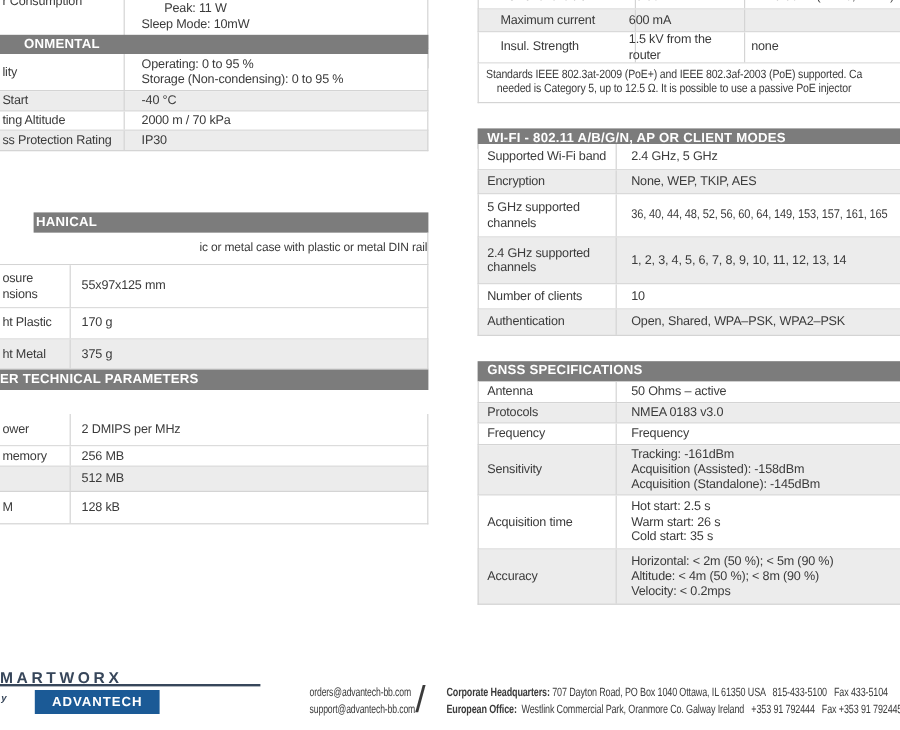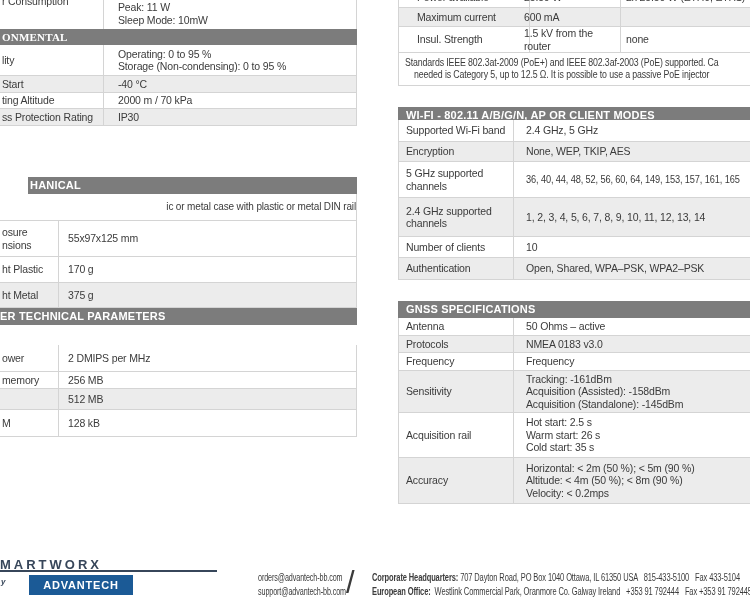--- a/index.html
+++ b/index.html
@@ -55,31 +55,31 @@
   .slash{position:absolute;left:346px;top:11px;font-size:31px;line-height:31px;color:var(--tx);}
   .addr{position:absolute;left:372px;top:15px;line-height:14px;}
   .addr div{transform:scaleX(.75);transform-origin:0 50%;white-space:pre;}
   .addr b{font-weight:bold;}
 </style>
 </head>
 <body>
 
 <div class="col col-left">
 
-  <div class="row wide" style="position:absolute;top:0;height:41px;left:0;right:0;">
+  <div class="row wide" style="position:absolute;top:0;height:41px;left:0;right:0;text-align:center;">
     <div class="lab">
       <span class="cut-top">r Consumption</span>
     </div>
     <div class="pwr-val">
       <div>Peak: 11 W</div>
       <div>Sleep Mode: 10mW</div>
     </div>
   </div>
 
-  <div class="bar" style="top:29px;height:28px;line-height:16px;padding-left:2px;font-family:Liberation Serif, serif;">ONMENTAL</div>
+  <div class="bar" style="top:29px;height:28px;line-height:16px;padding-left:20px;">ONMENTAL</div>
   <div class="tbl wide" style="top:45px;">
     <div class="row" style="height:31px;">
       <div class="lab">
           <span>lity</span>
         </div>
       <div class="val">
         <div>Operating: 0 to 95 %</div>
         <div>Storage (Non-condensing):  0 to 95 %</div>
       </div>
     </div>
@@ -306,21 +306,21 @@
           <span>Sensitivity</span>
         </div>
       <div class="val">
         <div>Tracking: -161dBm</div>
         <div>Acquisition (Assisted): -158dBm</div>
         <div>Acquisition (Standalone): -145dBm</div>
       </div>
     </div>
     <div class="row" style="height:45px;">
       <div class="lab">
-          <span>Acquisition rail</span>
+          <span>Acquisition time</span>
         </div>
       <div class="val">
         <div>Hot start: 2.5 s</div>
         <div>Warm start: 26 s</div>
         <div>Cold start: 35 s</div>
       </div>
     </div>
     <div class="row sh" style="height:46px;">
       <div class="lab">
           <span>Accuracy</span>

